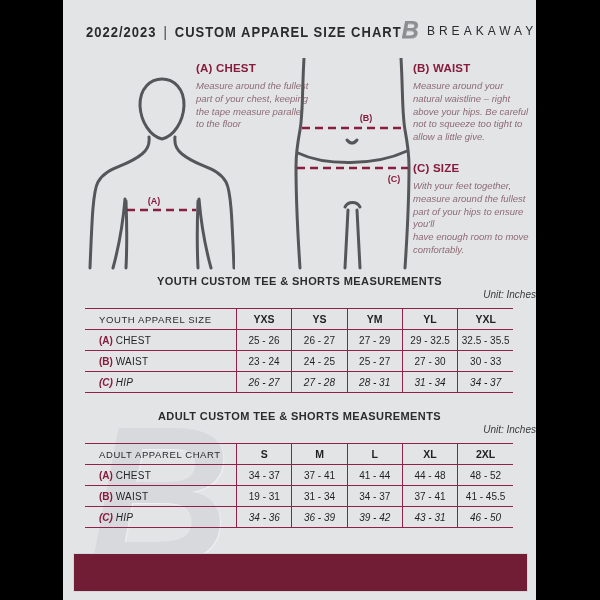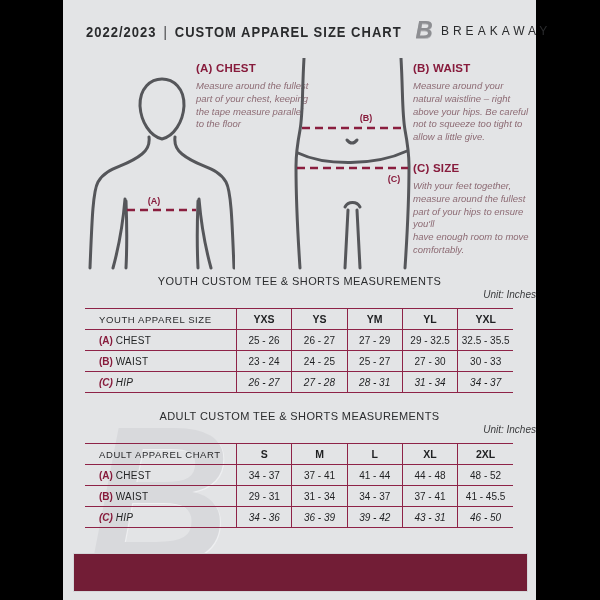--- a/index.html
+++ b/index.html
@@ -11,21 +11,21 @@
     overflow:hidden;
   }
   .document{
     position:absolute;left:63px;top:0;
     width:473px;height:600px;
     background:#e3e4e6;
   }
   
   .doc-header{
     position:absolute;top:18px;left:23px;right:22px;height:26px;
-    display:flex;justify-content:space-between;align-items:center;gap:14px;
+    display:flex;justify-content:space-between;align-items:center;
   }
   .doc-title{
     font-size:13px;font-weight:bold;color:#2a2b2d;
     letter-spacing:1px;white-space:nowrap;
     transform:scaleY(1.12);transform-origin:left center;
   }
   .doc-title .divider{margin:0 7px;font-weight:normal;color:#3a3b3d;}
   .logo-wrap{display:flex;align-items:center;gap:8px;}
   .logo-b{
     font-size:24px;font-weight:bold;font-style:italic;
@@ -53,21 +53,21 @@
     line-height:1.35;white-space:pre-line;
   }
   .body-outline{fill:none;stroke:#55565a;stroke-width:3;stroke-linecap:round;}
   .dash-line{fill:none;stroke:#8a1e3f;stroke-width:2.6;stroke-dasharray:8 5;}
   .svg-label{font-family:"Liberation Sans",sans-serif;font-size:9px;font-weight:bold;fill:#871b3c;}
   
   .size-section{position:absolute;left:0;width:473px;}
   .youth-section{top:274px;}
   .adult-section{top:409px;}
   .section-title{
-    text-align:center;font-size:11px;font-weight:normal;color:#2b2c2e;
+    text-align:center;font-size:11px;font-weight:bold;color:#2b2c2e;
     letter-spacing:.4px;line-height:14px;
   }
   .section-unit{
     text-align:right;font-size:10px;font-style:italic;color:#3a3b3d;
     line-height:13px;margin-bottom:7px;
   }
   table.size-table{
     border-collapse:collapse;margin-left:22px;width:428px;
     position:relative;z-index:2;
   }
@@ -214,21 +214,21 @@
       <tr>
         <td class="c-label"><span class="row-prefix">(A)</span> <span class="row-label">CHEST</span></td>
         <td class="c-data cell-val">34 - 37</td>
         <td class="c-data cell-val">37 - 41</td>
         <td class="c-data cell-val">41 - 44</td>
         <td class="c-data cell-val">44 - 48</td>
         <td class="c-data cell-val">48 - 52</td>
       </tr>
       <tr>
         <td class="c-label"><span class="row-prefix">(B)</span> <span class="row-label">WAIST</span></td>
-        <td class="c-data cell-val">29 - 31</td>
+        <td class="c-data cell-val">19 - 31</td>
         <td class="c-data cell-val">31 - 34</td>
         <td class="c-data cell-val">34 - 37</td>
         <td class="c-data cell-val">37 - 41</td>
         <td class="c-data cell-val">41 - 45.5</td>
       </tr>
       <tr>
         <td class="c-label"><span class="row-prefix">(C)</span> <span class="row-label">HIP</span></td>
         <td class="c-data cell-val">34 - 36</td>
         <td class="c-data cell-val">36 - 39</td>
         <td class="c-data cell-val">39 - 42</td>

